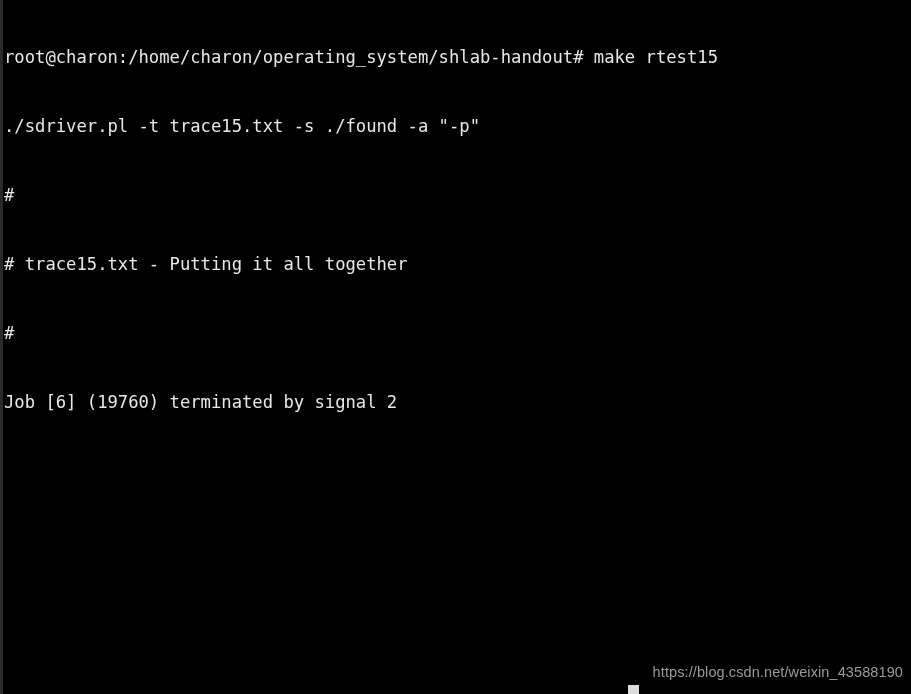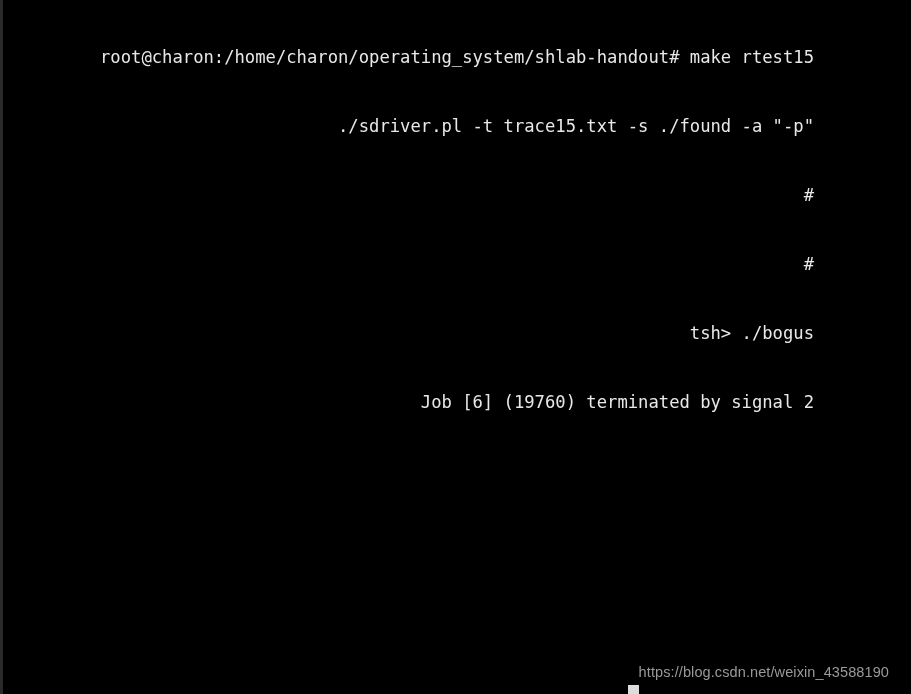--- a/index.html
+++ b/index.html
@@ -39,21 +39,20 @@
     left: 4px;
     top: 0;
     width: 810px;
     height: 694px;
     font-family: "DejaVu Sans Mono", "Liberation Mono", monospace;
     font-size: 17.2px;
     line-height: 23px;
     color: #e8e8e8;
     white-space: pre;
     letter-spacing: 0px;
-    text-align: right;
   }
 
   .line {
     height: 23px;
     white-space: pre;
     color: #e8e8e8;
     font-family: "DejaVu Sans Mono", "Liberation Mono", monospace;
   }
 
   #cursor-block {
@@ -61,21 +60,21 @@
     left: 628px;
     top: 685px;
     width: 11px;
     height: 9px;
     background: #dcdcdc;
     z-index: 8;
   }
 
   #watermark {
     position: absolute;
-    right: 22px;
+    right: 8px;
     top: 663px;
     font-family: "Liberation Sans", "DejaVu Sans", sans-serif;
     font-size: 14.5px;
     line-height: 18px;
     color: #9a9a9a;
     white-space: pre;
     z-index: 10;
     letter-spacing: 0.1px;
   }
 </style>
@@ -83,22 +82,22 @@
 <body>
 
 <div id="terminal-window">
 
   <div id="left-gutter"></div>
 
   <div id="terminal-output">
     <div class="line">root@charon:/home/charon/operating_system/shlab-handout# make rtest15</div>
     <div class="line">./sdriver.pl -t trace15.txt -s ./found -a "-p"</div>
     <div class="line">#</div>
+    <div class="line"># trace15.txt - Putting it all together</div>
     <div class="line">#</div>
-    <div class="line">tsh&gt; ./bogus</div>
     <div class="line">Job [6] (19760) terminated by signal 2</div>
     
     
     
     
     
     
     
     
     

